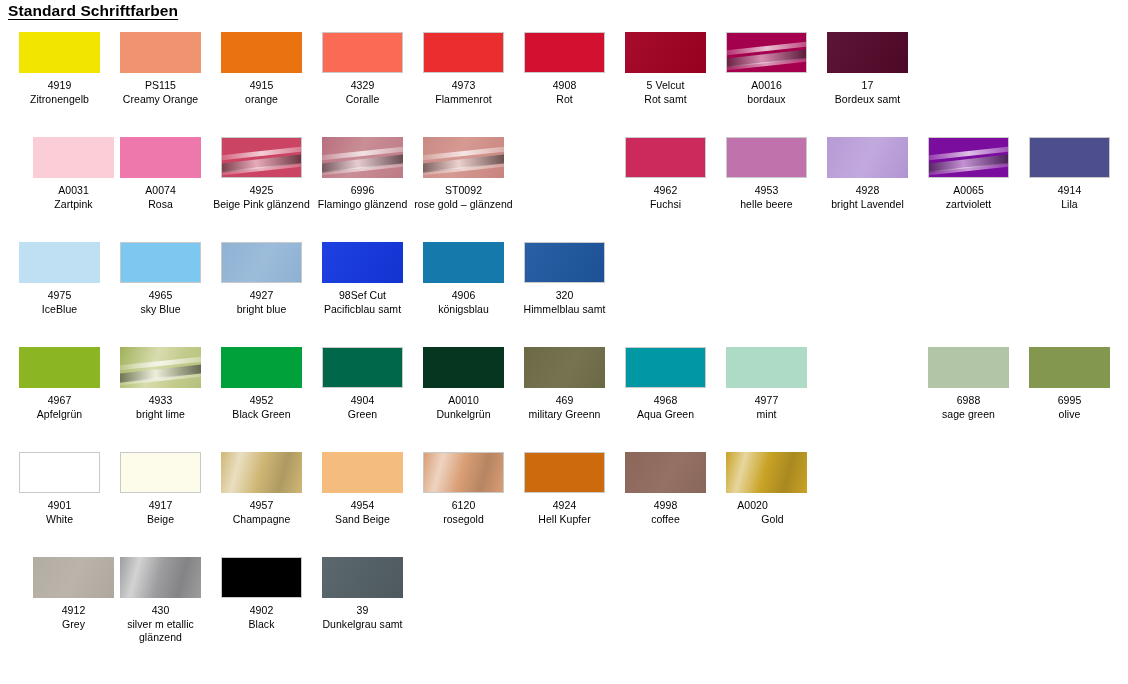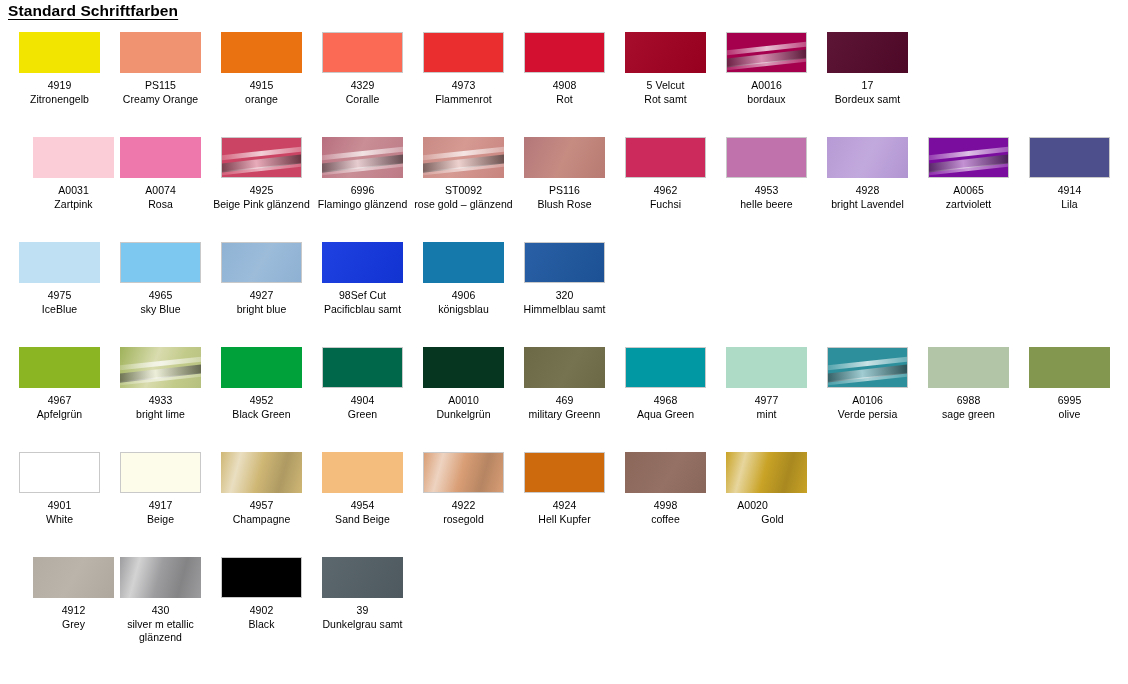--- a/index.html
+++ b/index.html
@@ -227,27 +227,20 @@
         </div>
         <div class="cell" style="left: 413px;">
           <div class="swatch streaks" style="background: linear-gradient(115deg, rgb(201, 138, 132) 0%, rgb(214, 154, 147) 45%, rgb(200, 132, 127) 100%);">
             <span class="streak-extra"></span>
           </div>
           <div class="labels">
             <span class="code">ST0092</span>
             <span class="name">rose gold – glänzend</span>
           </div>
         </div>
-        <div class="cell" style="left: 514px;">
-          <div class="swatch" style="background: linear-gradient(115deg, rgb(180, 119, 122) 0%, rgb(198, 140, 130) 50%, rgb(184, 122, 114) 100%);"></div>
-          <div class="labels">
-            <span class="code">PS116</span>
-            <span class="name">Blush Rose</span>
-          </div>
-        </div>
         <div class="cell" style="left: 615px;">
           <div class="swatch bordered" style="background: rgb(204, 42, 93);"></div>
           <div class="labels">
             <span class="code">4962</span>
             <span class="name">Fuchsi</span>
           </div>
         </div>
         <div class="cell" style="left: 716px;">
           <div class="swatch bordered" style="background: rgb(192, 114, 173);"></div>
           <div class="labels">
@@ -375,29 +368,20 @@
             <span class="name">Aqua Green</span>
           </div>
         </div>
         <div class="cell" style="left: 716px;">
           <div class="swatch" style="background: rgb(173, 219, 198);"></div>
           <div class="labels">
             <span class="code">4977</span>
             <span class="name">mint</span>
           </div>
         </div>
-        <div class="cell" style="left: 817px;">
-          <div class="swatch bordered streaks" style="background: rgb(45, 143, 155);">
-            <span class="streak-extra"></span>
-          </div>
-          <div class="labels">
-            <span class="code">A0106</span>
-            <span class="name">Verde persia</span>
-          </div>
-        </div>
         <div class="cell" style="left: 918px;">
           <div class="swatch" style="background: rgb(179, 197, 167);"></div>
           <div class="labels">
             <span class="code">6988</span>
             <span class="name">sage green</span>
           </div>
         </div>
         <div class="cell" style="left: 1019px;">
           <div class="swatch" style="background: rgb(132, 151, 78);"></div>
           <div class="labels">
@@ -431,21 +415,21 @@
         <div class="cell" style="left: 312px;">
           <div class="swatch" style="background: rgb(244, 189, 126);"></div>
           <div class="labels">
             <span class="code">4954</span>
             <span class="name">Sand Beige</span>
           </div>
         </div>
         <div class="cell" style="left: 413px;">
           <div class="swatch bordered" style="background: linear-gradient(105deg, rgb(217, 158, 117) 0%, rgba(255, 255, 255, 0.55) 22%, rgb(217, 158, 117) 48%, rgba(0, 0, 0, 0.16) 74%, rgb(217, 158, 117) 100%), rgb(217, 158, 117);"></div>
           <div class="labels">
-            <span class="code">4922</span>
+            <span class="code">6120</span>
             <span class="name">rosegold</span>
           </div>
         </div>
         <div class="cell" style="left: 514px;">
           <div class="swatch bordered" style="background: rgb(205, 106, 13);"></div>
           <div class="labels">
             <span class="code">4924</span>
             <span class="name">Hell Kupfer</span>
           </div>
         </div>

